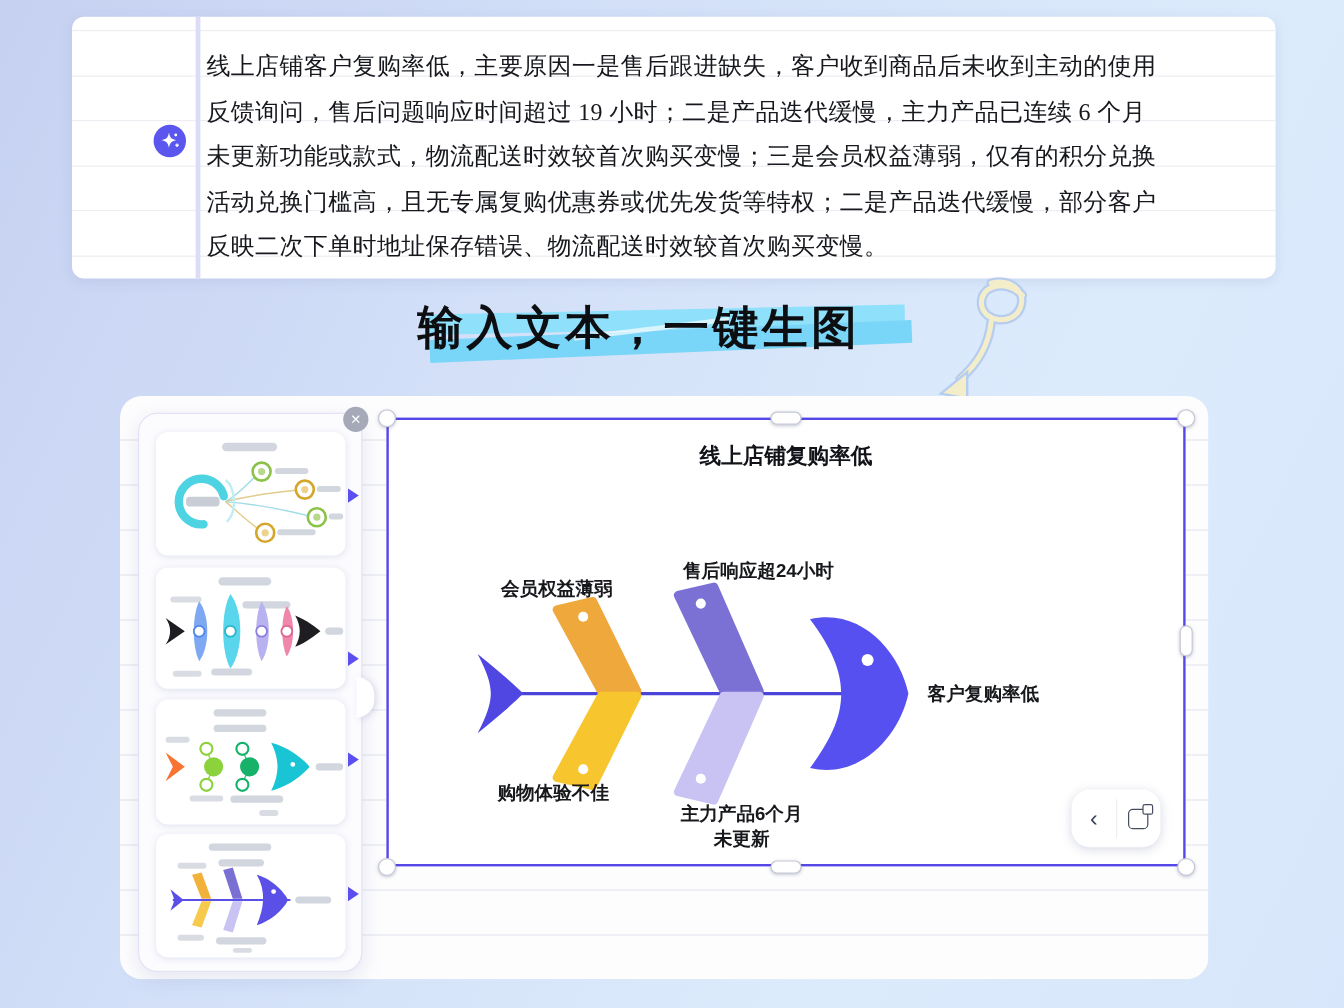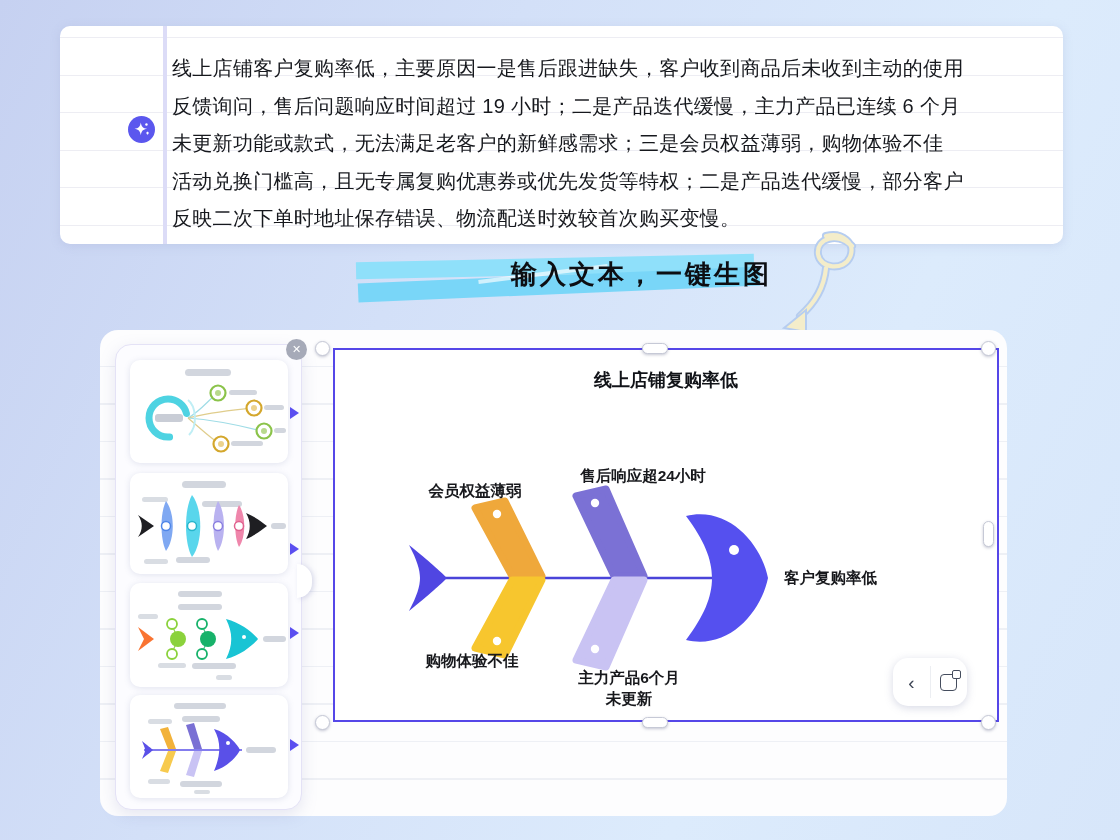--- a/index.html
+++ b/index.html
@@ -1,52 +1,52 @@
 <!DOCTYPE html>
 <html><head>
 <meta charset="utf-8">
 <style>
   html,body{margin:0;padding:0;}
   body{font-family:"Liberation Sans",sans-serif;}
   .stage{position:relative;width:1120px;height:840px;overflow:hidden;
     background:linear-gradient(115deg,#c6d1f1 0%,#d3e0f8 35%,#dcebfc 70%,#d7e6fa 100%);}
   
-  .doc-card{position:absolute;left:60px;top:26px;width:1003px;height:218px;background:#ffffff;
-    border-radius:10px;box-shadow:0 2px 10px rgba(150,160,205,.25);}
+  .doc-card{position:absolute;left:60px;top:14px;width:1003px;height:218px;background:#ffffff;
+    border-radius:10px;box-shadow:0 2px 10px rgba(150,160,205,.25);font-family:Liberation Serif, serif;}
   .doc-line{position:absolute;left:0;width:100%;height:1px;background:#ededf3;}
   .doc-vsep{position:absolute;left:103px;top:0;width:4px;height:100%;background:#dcdcf7;}
   .doc-text{position:absolute;left:112px;top:24px;width:830px;font-size:20px;line-height:37.5px;
     color:#16181d;letter-spacing:.3px;white-space:nowrap;}
   .ai-badge{position:absolute;left:68px;top:90px;width:27px;height:27px;border-radius:50%;
     background:#5b57ee;display:flex;align-items:center;justify-content:center;}
   
   .headline-wrap{position:absolute;left:348px;top:246px;width:424px;height:56px;}
   .hl-stripe1{position:absolute;left:8px;top:12px;width:398px;height:17px;background:#8fe0fa;transform:rotate(-1.2deg);}
   .hl-stripe2{position:absolute;left:10px;top:29px;width:402px;height:19px;background:#79d6f8;transform:rotate(-2.4deg);}
   .hl-streak{position:absolute;left:130px;top:26px;width:130px;height:4px;background:rgba(255,255,255,.65);transform:rotate(-7deg);}
-  .headline{position:absolute;left:0;top:0;width:100%;text-align:right;font-size:26px;font-weight:800;
+  .headline{position:absolute;left:0;top:0;width:100%;text-align:left;font-size:38px;font-weight:800;
     color:#0d0e12;letter-spacing:3px;line-height:56px;}
   .doodle{position:absolute;left:772px;top:224px;}
   
   .app-region{position:absolute;left:100px;top:330px;width:907px;height:486px;background:#fdfdfe;border-radius:18px;
     background-image:repeating-linear-gradient(to bottom,transparent 0px,transparent 36px,#eef0f5 36px,#eef0f5 37.5px);}
   
   .tpl-panel{position:absolute;left:115px;top:344px;width:185px;height:464px;background:#fcfcff;
     border:1px solid #e4e2f6;border-radius:16px;box-shadow:0 5px 16px rgba(120,125,185,.18);}
   .tpl-card{position:absolute;left:130px;width:158px;background:#ffffff;border-radius:10px;
     box-shadow:0 1px 6px rgba(100,110,160,.18);}
   .tpl-arrow{position:absolute;left:290px;width:0;height:0;border-left:9px solid #5b4ff0;
     border-top:6px solid transparent;border-bottom:6px solid transparent;}
   .panel-close{position:absolute;left:286px;top:339px;width:21px;height:21px;border-radius:50%;background:#a6aab8;
     color:#fff;font-size:11px;display:flex;align-items:center;justify-content:center;cursor:pointer;}
   .panel-tab{position:absolute;left:297px;top:564px;width:15px;height:34px;background:#fff;
     border-radius:0 17px 17px 0;box-shadow:2px 1px 5px rgba(120,125,185,.25);}
   
   .canvas{position:absolute;left:322px;top:348px;width:666px;height:374px;background:#ffffff;
-    border:2.5px solid #5547e8;box-sizing:border-box;margin-left:11px;}
+    border:2.5px solid #5547e8;box-sizing:border-box;}
   .canvas-title{position:absolute;left:0;top:18px;width:100%;text-align:center;font-size:18px;font-weight:700;color:#111318;}
   .fish-svg{position:absolute;left:0;top:0;}
   .fish-label{font-weight:700;fill:#17181c;font-size:15.5px;font-family:"Liberation Sans",sans-serif;}
   
   .handle-dot{position:absolute;width:15px;height:15px;border-radius:50%;background:#fff;border:1px solid #c6c9d6;
     box-shadow:0 1px 3px rgba(90,95,130,.35);box-sizing:border-box;}
   .handle-pill-h{position:absolute;width:26px;height:11px;border-radius:6px;background:#fff;border:1px solid #c6c9d6;
     box-shadow:0 1px 3px rgba(90,95,130,.35);box-sizing:border-box;}
   .handle-pill-v{position:absolute;width:11px;height:26px;border-radius:6px;background:#fff;border:1px solid #c6c9d6;
     box-shadow:0 1px 3px rgba(90,95,130,.35);box-sizing:border-box;}
@@ -76,21 +76,21 @@
     <div class="ai-badge">
       <svg width="17" height="17" viewBox="0 0 24 24">
         <path d="M11,2 C12,8 14,10 20,11 C14,12 12,14 11,20 C10,14 8,12 2,11 C8,10 10,8 11,2 Z" fill="#ffffff"></path>
         <circle cx="19" cy="5" r="1.7" fill="#ffffff"></circle>
         <path d="M18.5,17 h4 M20.5,15 v4" stroke="#ffffff" stroke-width="1.6"></path>
       </svg>
     </div>
     <div class="doc-text">
       <div>线上店铺客户复购率低，主要原因一是售后跟进缺失，客户收到商品后未收到主动的使用</div>
       <div>反馈询问，售后问题响应时间超过 19 小时；二是产品迭代缓慢，主力产品已连续 6 个月</div>
-      <div>未更新功能或款式，无法满足老客户的新鲜感需求；三是会员权益薄弱，购物体验不佳</div>
+      <div>未更新功能或款式，物流配送时效较首次购买变慢；三是会员权益薄弱，仅有的积分兑换</div>
       <div>活动兑换门槛高，且无专属复购优惠券或优先发货等特权；二是产品迭代缓慢，部分客户</div>
       <div>反映二次下单时地址保存错误、物流配送时效较首次购买变慢。</div>
     </div>
   </div>
 
   <div class="headline-wrap">
     <div class="hl-stripe1"></div>
     <div class="hl-stripe2"></div>
     <div class="hl-streak"></div>
     <div class="headline">输入文本，一键生图</div>

